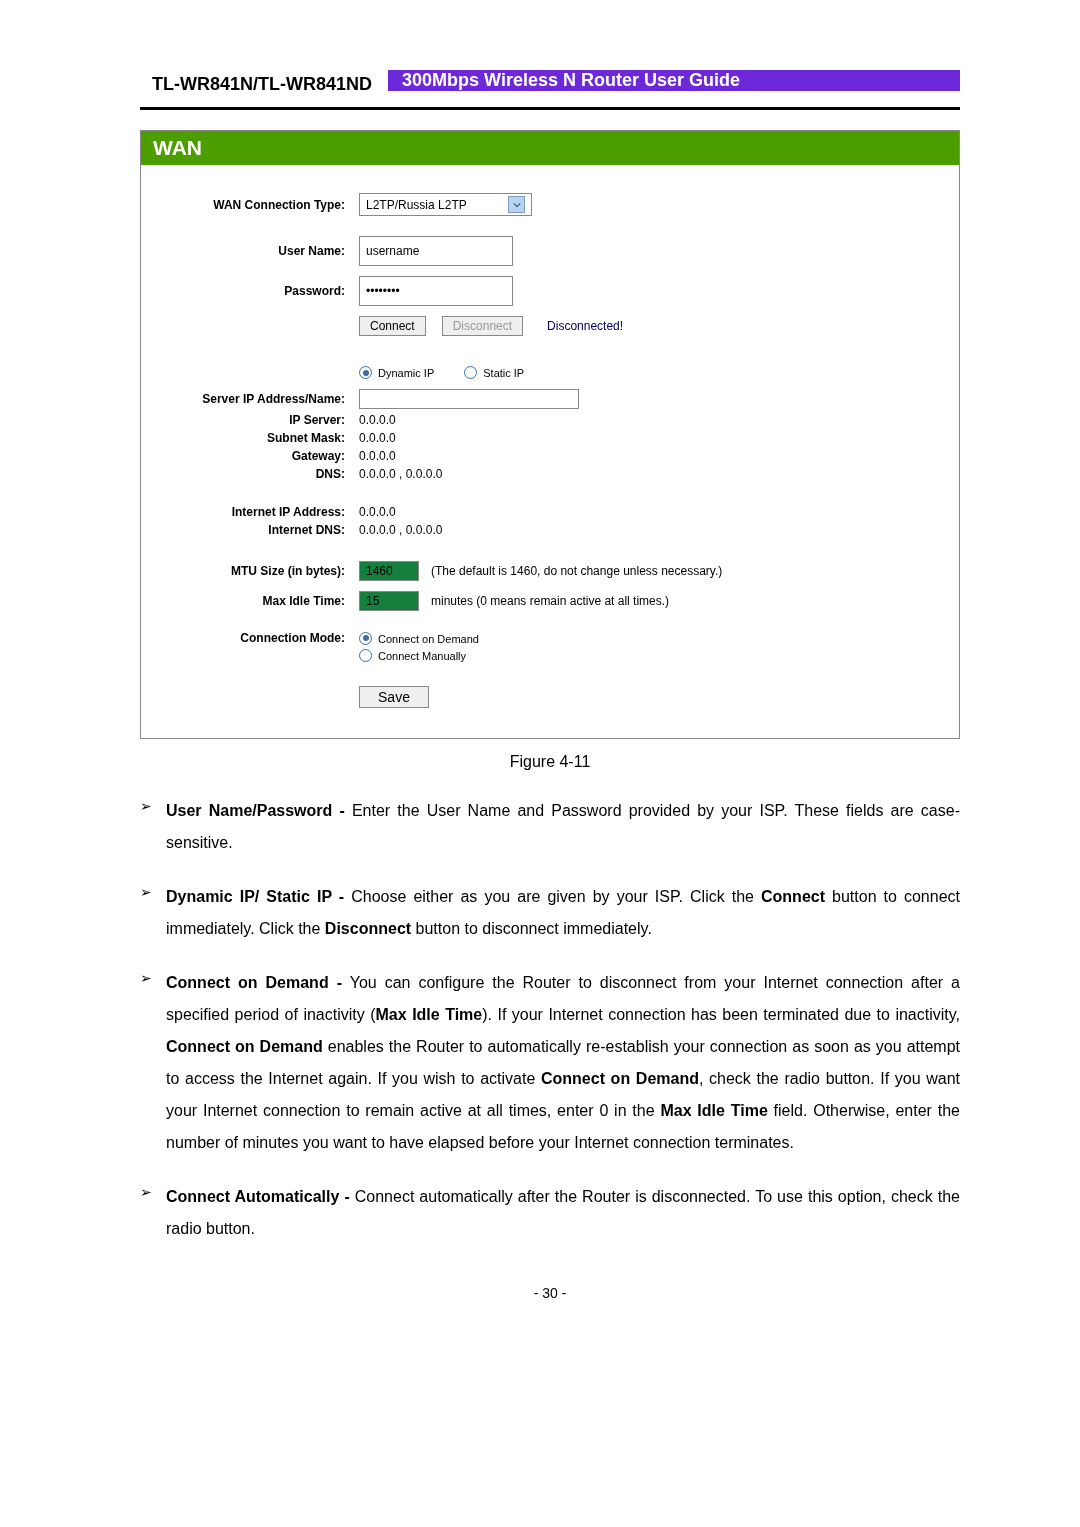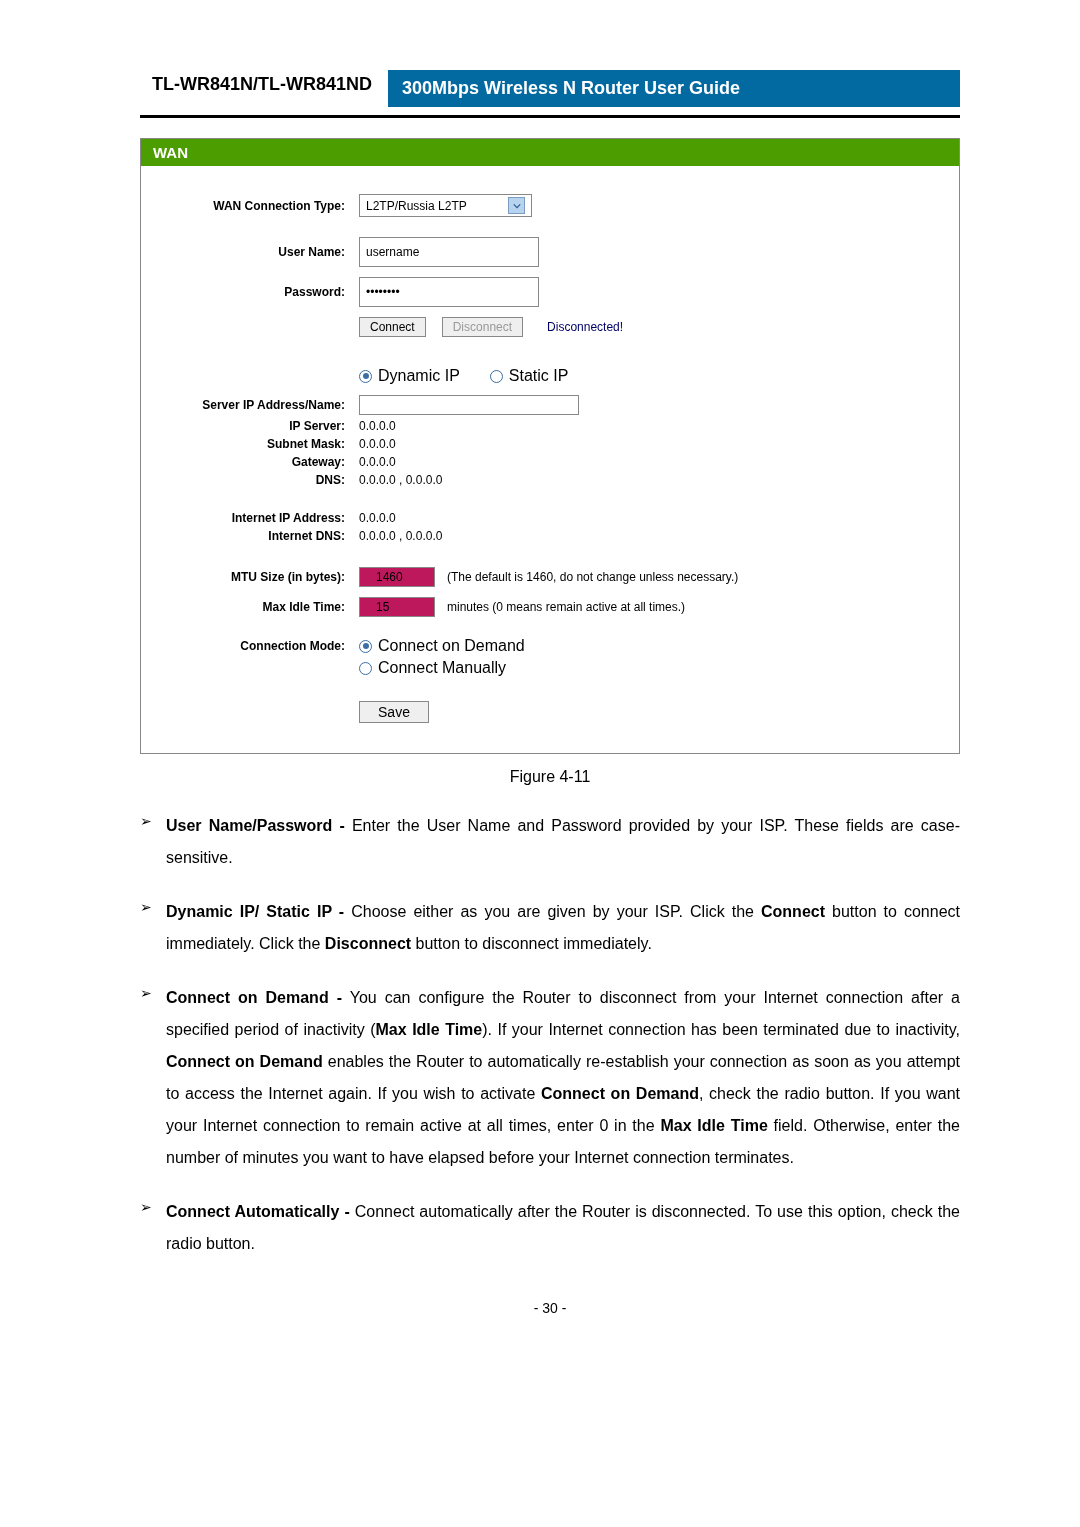--- a/index.html
+++ b/index.html
@@ -1,41 +1,41 @@
 <!DOCTYPE html>
 <html><head>
   <meta charset="utf-8">
   <style>
     * { box-sizing: border-box; margin: 0; padding: 0; }
     body { font-family: Arial, sans-serif; font-size: 14px; color: #000; background: #fff; }
     .page { width: 1080px; margin: 0 auto; padding: 70px 120px 40px 140px; }
     .header { display: flex; align-items: flex-start; margin-bottom: 8px; }
     .header-left { background: #fff; color: #000; font-weight: bold; font-size: 18px; padding: 4px 12px; border-right: 4px solid #fff; }
-    .header-right { background: #0369a1; color: #fff; font-weight: bold; font-size: 18px; padding: 8px 14px; flex: 1; }
+    .header-right { background: #6d28d9; color: #fff; font-weight: bold; font-size: 18px; padding: 0 14px; flex: 1; }
     .top-border { height: 3px; background: #000; margin-bottom: 20px; }
     .screenshot { border: 1px solid #888; background: #fff; margin: 0 0 12px 0; }
-    .wan-header { background: #4c9d00; color: #fff; font-weight: bold; padding: 5px 12px; font-size: 15px; }
+    .wan-header { background: #4c9d00; color: #fff; font-weight: bold; padding: 5px 12px; font-size: 21px; }
     .wan-body { padding: 18px 26px 20px 26px; font-size: 12px; color: #000; }
     .row { display: flex; align-items: center; margin-bottom: 10px; }
     .row-tight { display: flex; align-items: center; margin-bottom: 4px; }
     .label { width: 192px; text-align: right; padding-right: 14px; font-weight: bold; font-size: 12px; }
     .value { flex: 1; font-size: 12px; display: flex; align-items: center; gap: 12px; }
     .select-box { border: 1px solid #888; padding: 2px 6px; width: 173px; display: inline-flex; align-items: center; justify-content: space-between; background: #fff; }
     .dropdown-btn { width: 17px; height: 17px; background: #b7d4ef; border: 1px solid #7b9cc0; display: inline-flex; align-items: center; justify-content: center; margin-left: 4px; }
     .dropdown-btn svg { width: 8px; height: 8px; }
-    .text-input { border: 1px solid #888; padding: 14px 6px; width: 180px; background: #fff; font-size: 12px; height: 20px; display: inline-flex; align-items: center; }
-    .text-input-narrow { border: 1px solid #888; padding: 2px 16px; width: 76px; background: #be185d; font-size: 12px; height: 20px; display: inline-flex; align-items: center; }
+    .text-input { border: 1px solid #888; padding: 14px 6px; width: 154px; background: #fff; font-size: 12px; height: 20px; display: inline-flex; align-items: center; }
+    .text-input-narrow { border: 1px solid #888; padding: 2px 6px; width: 60px; background: #15803d; font-size: 12px; height: 20px; display: inline-flex; align-items: center; }
     .text-input-wide { border: 1px solid #888; padding: 2px 6px; width: 220px; background: #fff; font-size: 12px; height: 20px; display: inline-flex; align-items: center; }
     .btn { border: 1px solid #888; background: #efefef; padding: 2px 10px; font-size: 12px; margin-right: 4px; cursor: pointer; }
     .btn-fixed { border: 1px solid #888; background: #efefef; padding: 2px 0; font-size: 14px; cursor: pointer; width: 70px; text-align: center; }
     .btn-disabled { color: #999; }
     .status-text { color: #006; font-weight: normal; margin-left: 8px; }
     .radio { width: 13px; height: 13px; border: 1px solid #3b6ea5; border-radius: 50%; background: #fff; display: inline-flex; align-items: center; justify-content: center; margin-right: 6px; }
     .radio.checked::after { content: ""; width: 6px; height: 6px; border-radius: 50%; background: #3b6ea5; display: block; }
-    .radio-label { display: inline-flex; align-items: center; margin-right: 18px; font-size: 16px; }
+    .radio-label { display: inline-flex; align-items: flex-end; margin-right: 18px; font-size: 11px; }
     .spacer { height: 20px; }
     .spacer-sm { height: 10px; }
     .figure-caption { text-align: center; font-size: 16px; margin: 14px 0 24px 0; }
     .bullet-list { margin: 0 0 40px 0; }
     .bullet-item { display: flex; margin-bottom: 22px; }
     .bullet-marker { width: 26px; flex-shrink: 0; font-size: 14px; padding-top: 3px; }
     .bullet-text { flex: 1; font-size: 16px; line-height: 2.0; text-align: justify; }
     .bullet-text b { font-weight: bold; }
     .page-num { text-align: center; font-size: 14px; margin-top: 20px; }
   </style>

